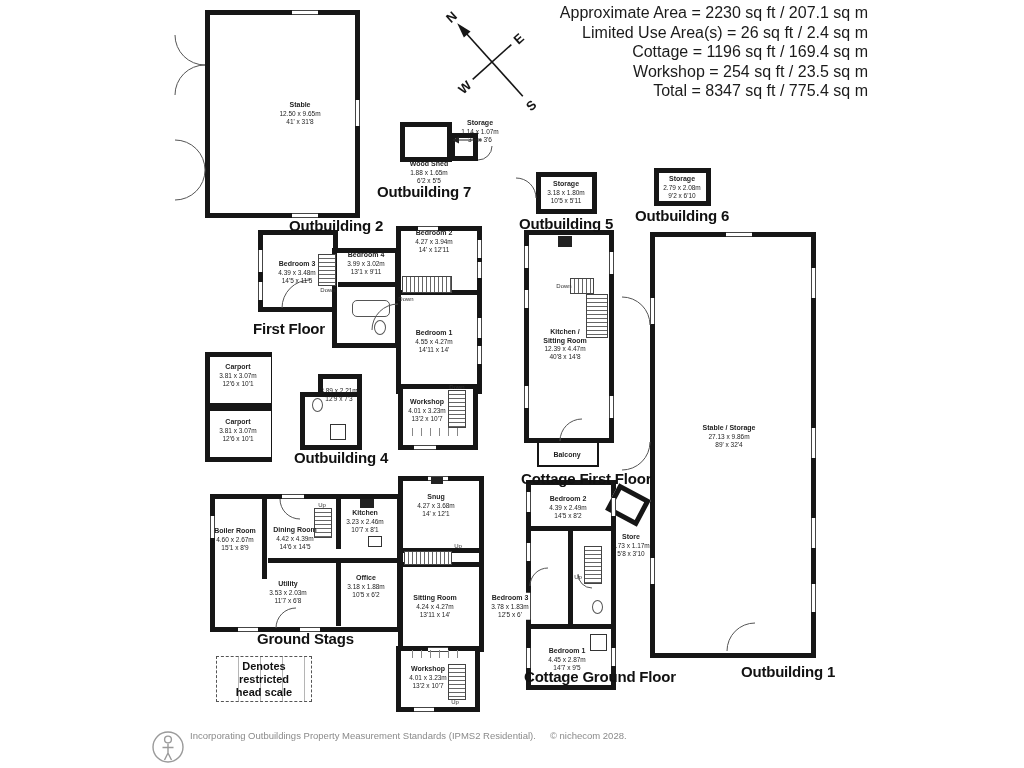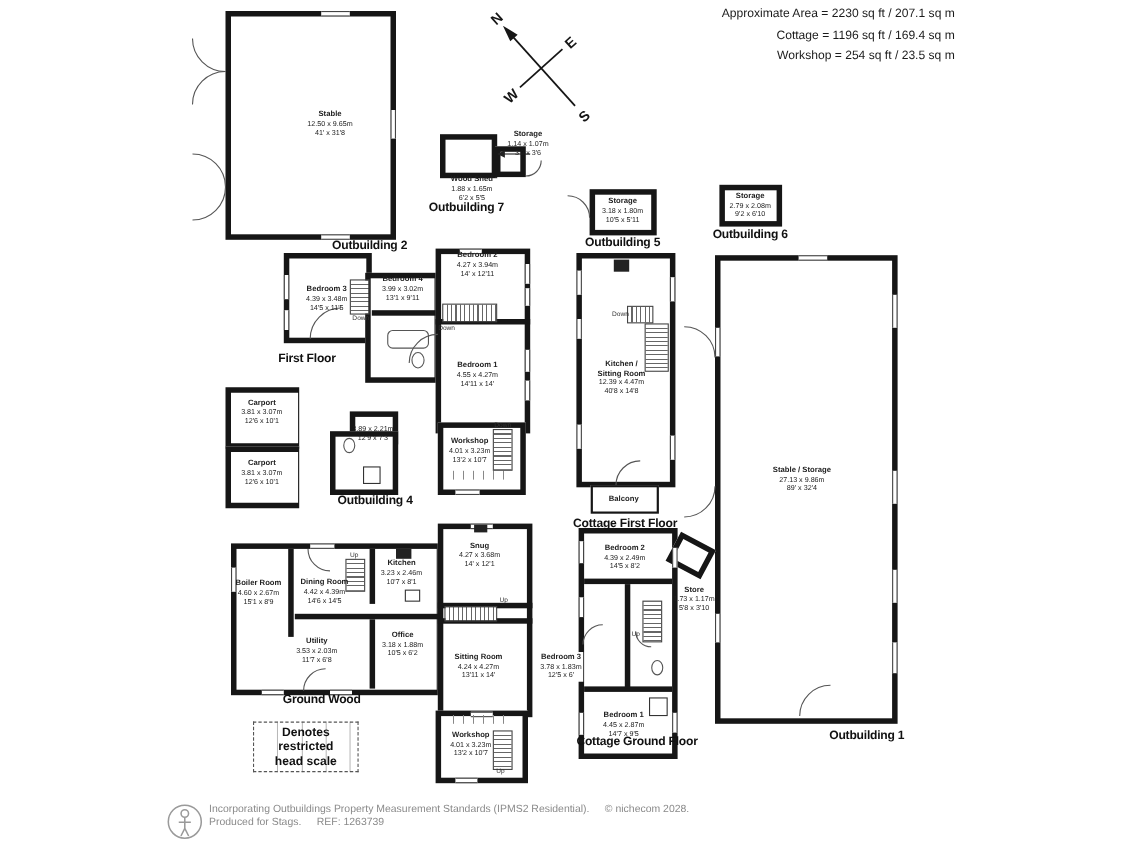--- a/index.html
+++ b/index.html
@@ -17,46 +17,48 @@
   
   .bath{position:absolute;border:1px solid #555;border-radius:5px;background:#fff;z-index:3;}
   .wc{position:absolute;border:1px solid #555;border-radius:50%;background:#fff;z-index:3;}
   .sq{position:absolute;border:1px solid #333;background:#fff;z-index:3;}
   .sqf{position:absolute;background:#222;z-index:3;}
   .hatch{position:absolute;height:8px;background:repeating-linear-gradient(90deg,transparent 0 8px,#888 8px 9px);z-index:2;}
   
   .rl{position:absolute;transform:translate(-50%,-50%);text-align:center;white-space:nowrap;color:#1e1e1e;z-index:5;}
   .rn{font-weight:bold;font-size:7px;line-height:8.5px;}
   .rd{font-size:6.5px;line-height:8px;}
-  .fl{position:absolute;font-weight:bold;font-size:11px;letter-spacing:-0.2px;color:#111;white-space:nowrap;z-index:5;}
+  .fl{position:absolute;font-weight:bold;font-size:15px;letter-spacing:-0.2px;color:#111;white-space:nowrap;z-index:5;}
   .flc{transform:translateX(-50%);}
   .tiny{position:absolute;transform:translate(-50%,-50%);font-size:6px;color:#333;white-space:nowrap;z-index:5;}
   
   #summary{position:absolute;top:3px;right:156px;text-align:right;z-index:6;}
-  #summary .sline{font-size:11px;line-height:19.5px;color:#1b1b1b;}
+  #summary .sline{font-size:16px;line-height:19.5px;color:#1b1b1b;}
   #summary .sdisc{font-size:11.5px;margin-top:2px;color:#1b1b1b;}
   
-  #rhh{position:absolute;left:230px;top:656px;width:96px;height:46px;border:1.5px dashed #555;
+  #rhh{position:absolute;left:216px;top:656px;width:96px;height:46px;border:1.5px dashed #555;
        box-sizing:border-box;display:flex;align-items:center;justify-content:center;text-align:center;
        font-weight:bold;font-size:11px;line-height:13px;color:#111;
        background-image:repeating-linear-gradient(90deg,transparent 0 21px,#b5b5b5 21px 22px);z-index:5;}
   
   #footer{position:absolute;left:190px;top:730px;font-size:9.5px;line-height:12px;color:#8a8a8a;z-index:6;}
   #footer .gap{display:inline-block;width:14px;}
   svg.overlay{position:absolute;left:0;top:0;z-index:4;pointer-events:none;}
 </style>
 </head>
 <body>
 
 <div id="page">
 
   <div id="summary">
     <div class="sline">Approximate Area = 2230 sq ft / 207.1 sq m</div>
+    <div class="sline">Limited Use Area(s) = 26 sq ft / 2.4 sq m</div>
     <div class="sline">Cottage = 1196 sq ft / 169.4 sq m</div>
     <div class="sline">Workshop = 254 sq ft / 23.5 sq m</div>
+    <div class="sline">Total = 8347 sq ft / 775.4 sq m</div>
   </div>
 
   <svg style="position:absolute;left:425px;top:3px;z-index:6" width="135" height="120" viewBox="0 0 135 120">
     <g transform="translate(67,59) rotate(-42)" stroke="#161616" fill="#161616" font-family="Liberation Sans, sans-serif" font-size="13" font-weight="bold">
       <line x1="0" y1="46" x2="0" y2="-38" stroke-width="1.6"></line>
       <polygon points="0,-52 -4.5,-37 4.5,-37" stroke="none"></polygon>
       <line x1="-26" y1="0" x2="26" y2="0" stroke-width="1.6"></line>
       <text x="0" y="-56" text-anchor="middle" stroke="none">N</text>
       <text x="31" y="5" text-anchor="start" stroke="none">E</text>
       <text x="-31" y="5" text-anchor="end" stroke="none">W</text>
@@ -328,21 +330,21 @@
     <div class="rd">14'7 x 9'5</div>
   </div>
 
   <div class="fl flc" style="left:336px;top:217px">Outbuilding 2</div>
   <div class="fl flc" style="left:424px;top:183px">Outbuilding 7</div>
   <div class="fl flc" style="left:566px;top:215px">Outbuilding 5</div>
   <div class="fl flc" style="left:682px;top:207px">Outbuilding 6</div>
   <div class="fl" style="left:253px;top:320px">First Floor</div>
   <div class="fl flc" style="left:341px;top:449px">Outbuilding 4</div>
   <div class="fl" style="left:521px;top:470px">Cottage First Floor</div>
-  <div class="fl" style="left:257px;top:630px">Ground Wood</div>
+  <div class="fl" style="left:257px;top:630px">Ground Stags</div>
   <div class="fl" style="left:524px;top:668px">Cottage Ground Floor</div>
   <div class="fl flc" style="left:788px;top:663px">Outbuilding 1</div>
 
   <div class="tiny" style="left:328px;top:290px">Down</div>
   <div class="tiny" style="left:406px;top:299px">Down</div>
   <div class="tiny" style="left:457px;top:387px">Down</div>
   <div class="tiny" style="left:564px;top:286px">Down</div>
   <div class="tiny" style="left:322px;top:505px">Up</div>
   <div class="tiny" style="left:458px;top:546px">Up</div>
   <div class="tiny" style="left:578px;top:577px">Up</div>
@@ -359,18 +361,15 @@
     <g stroke="#9a9a9a" fill="none" stroke-width="1.4">
       <circle cx="18" cy="18" r="15"></circle>
       <circle cx="18" cy="10.5" r="3.4"></circle>
       <path d="M18,14.5 L18,24 M12.5,18.5 L23.5,18.5 M18,24 L14.5,31 M18,24 L21.5,31"></path>
     </g>
   </svg>
   <div id="footer">
     <div>
       <span>Incorporating Outbuildings Property Measurement Standards (IPMS2 Residential).</span><span class="gap"></span><span>© nichecom 2028.</span>
     </div>
-    <div>
-      <span>Produced for Stags.</span><span class="gap"></span><span>REF: 1263739</span>
-    </div>
   </div>
 
 </div>
 
 </body></html>

